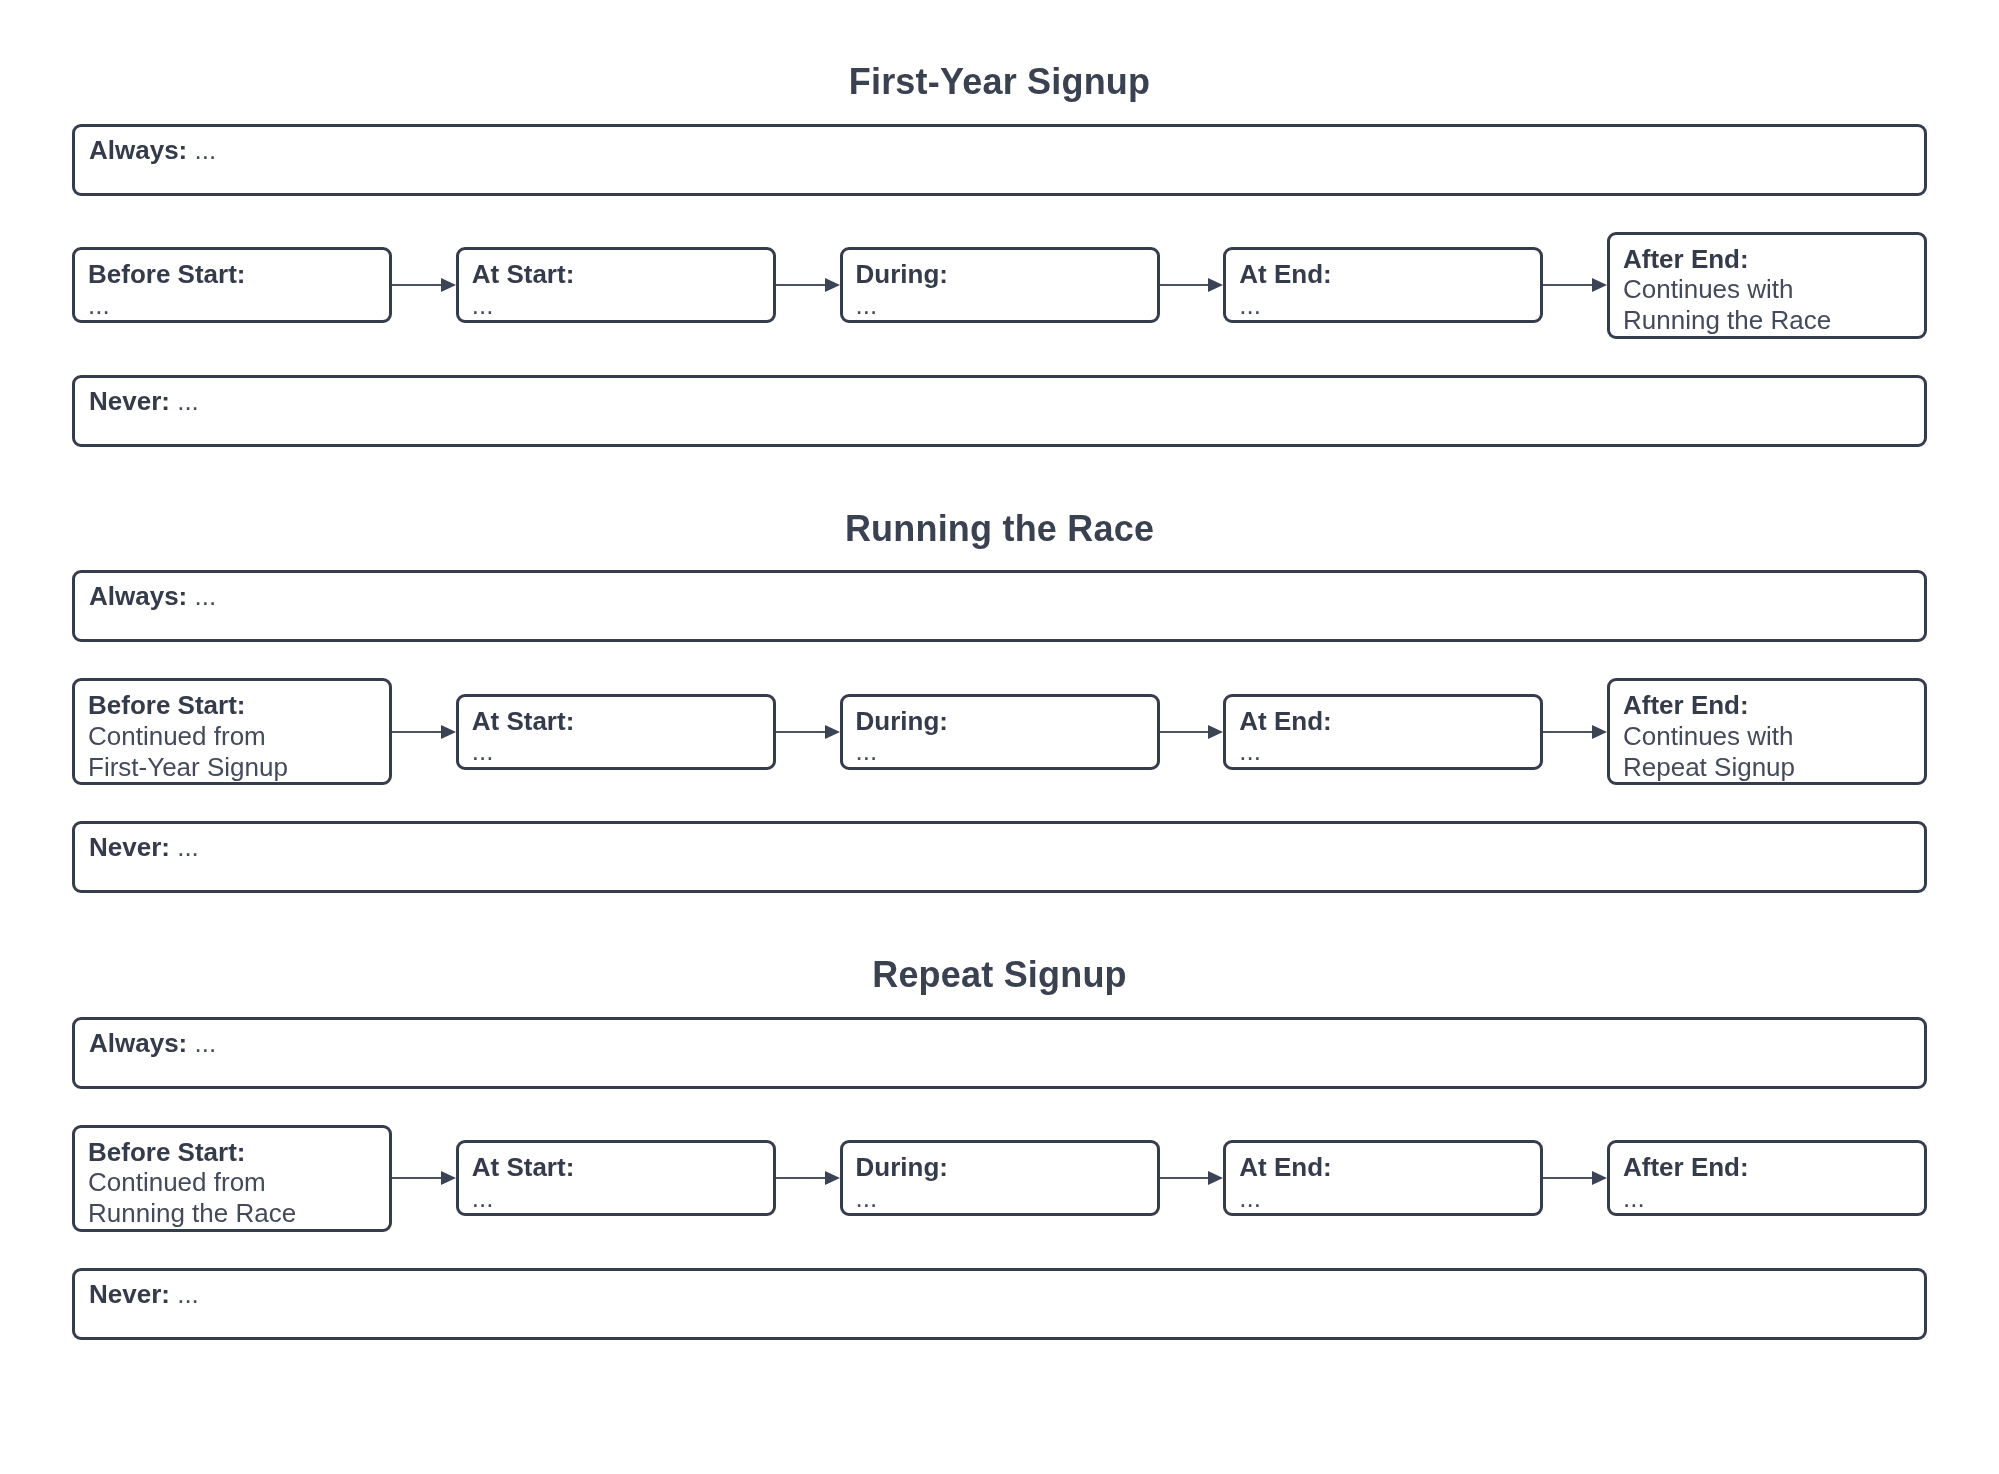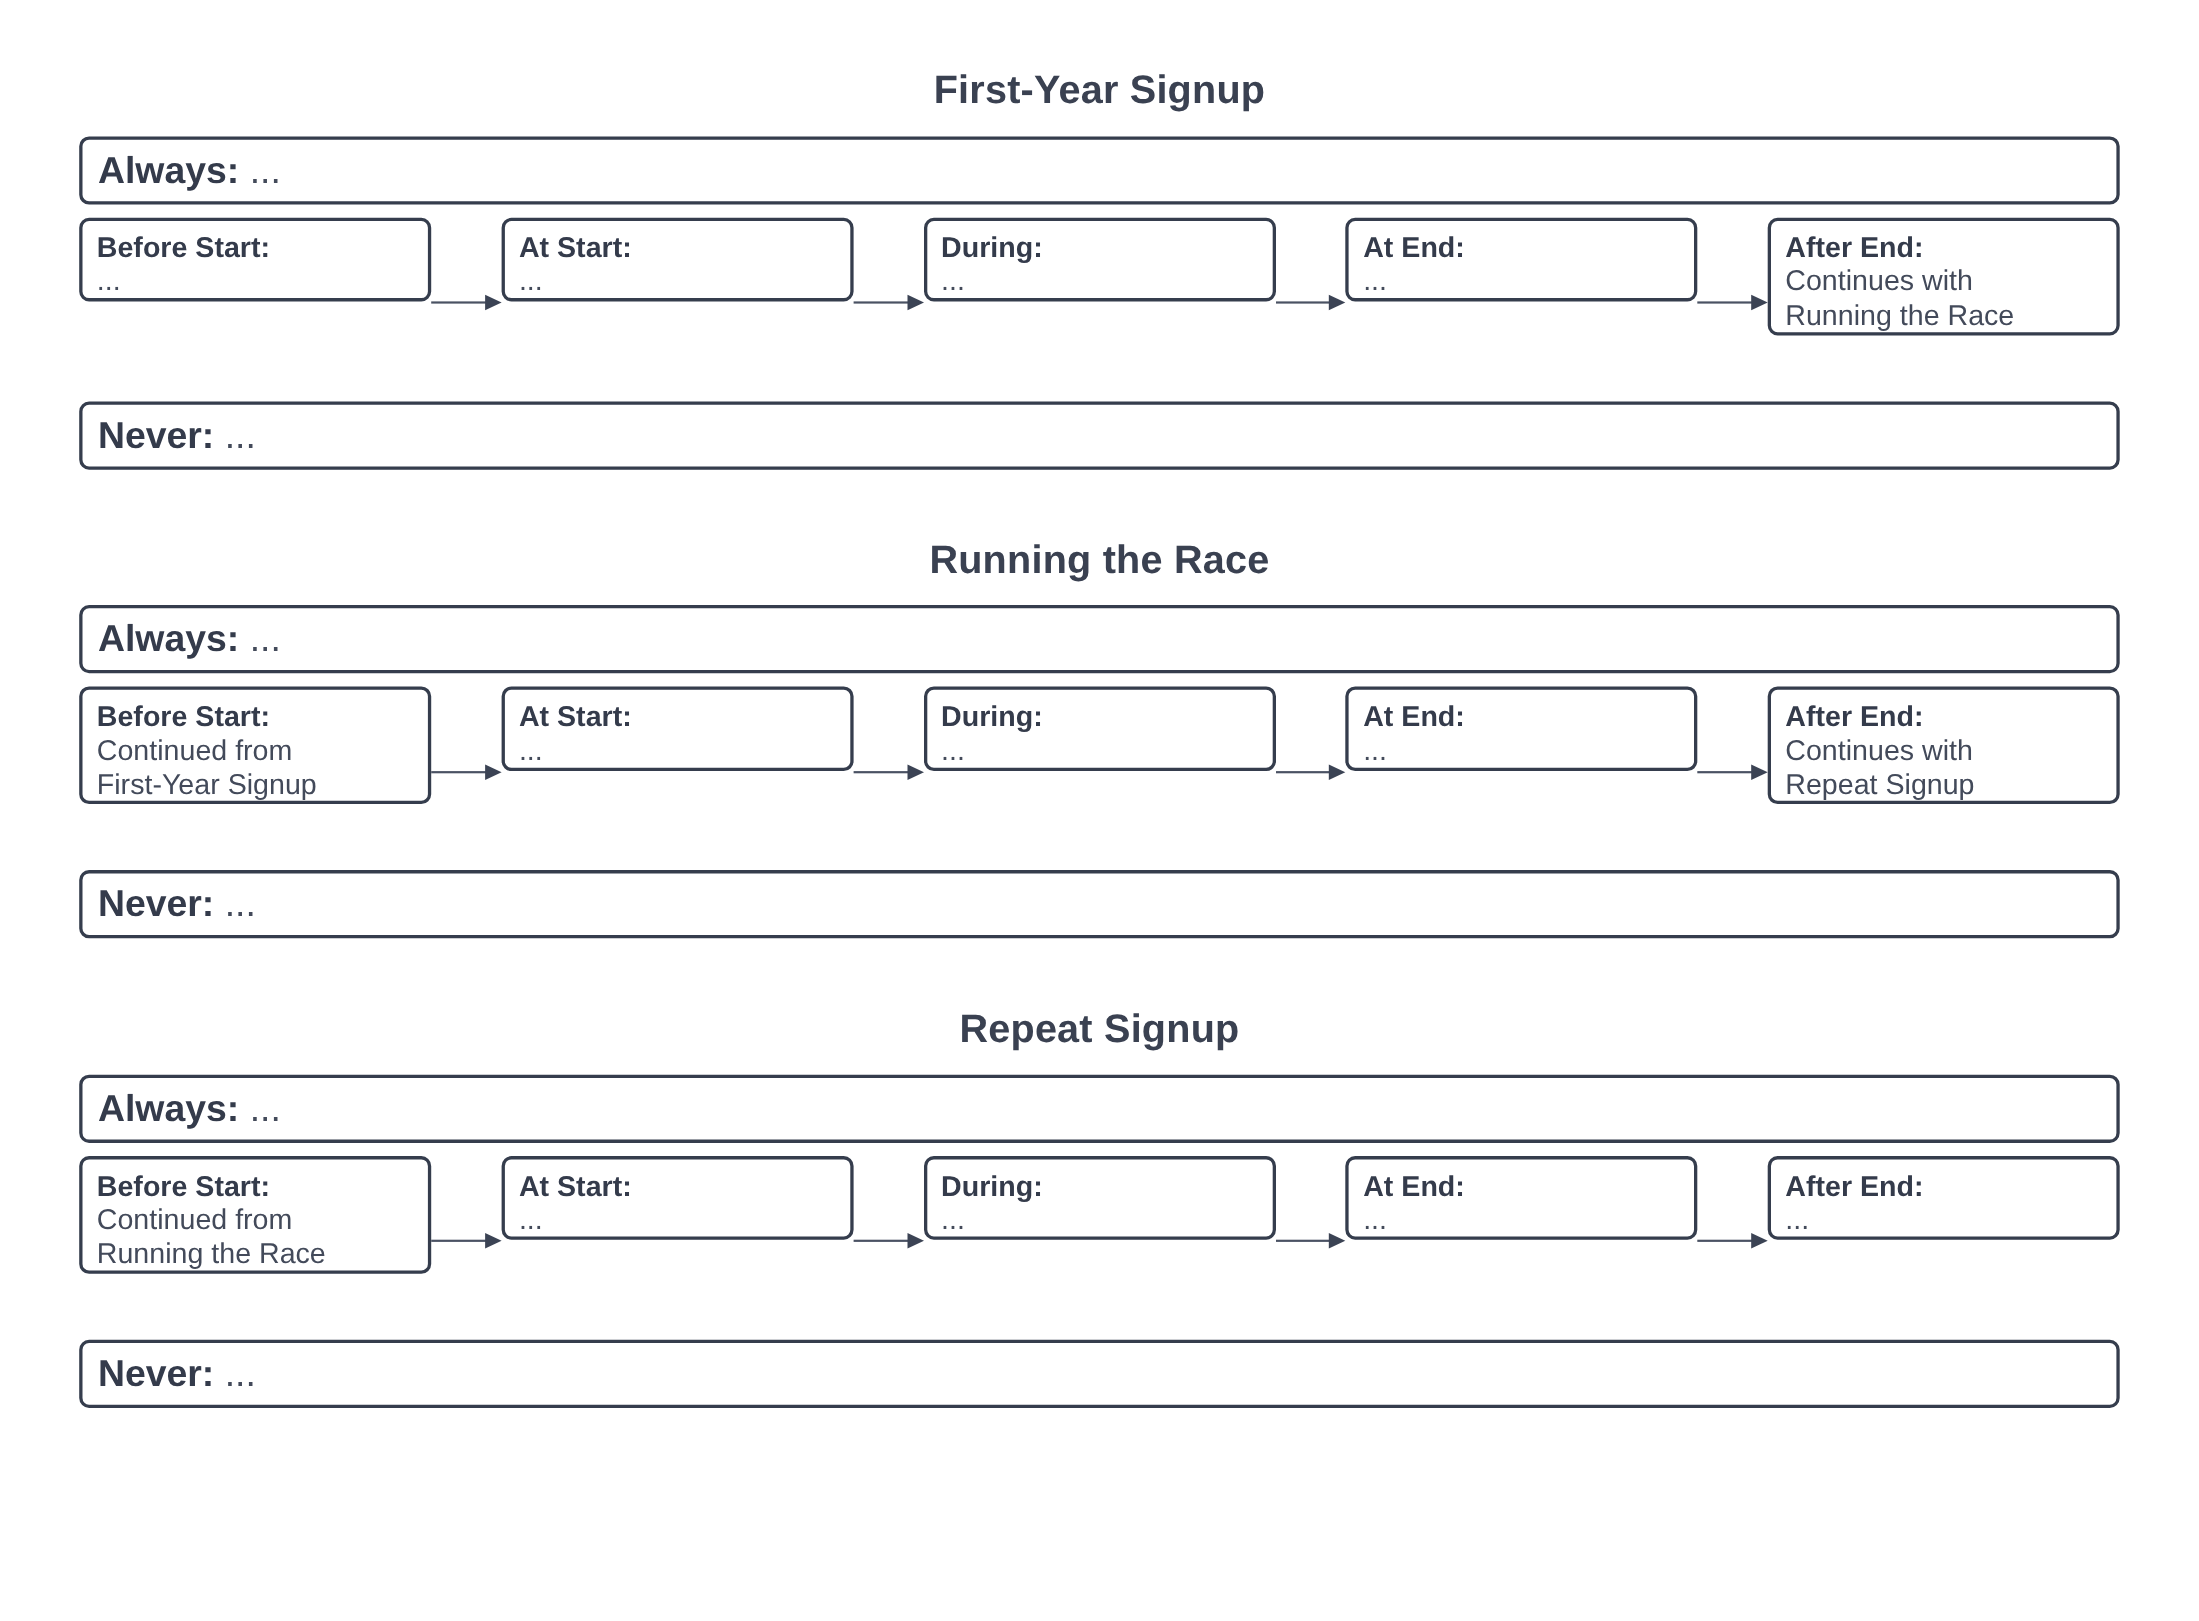--- a/index.html
+++ b/index.html
@@ -35,42 +35,42 @@
     color: #3a4151;
     letter-spacing: 0.2px;
     line-height: 1.1;
   }
 
   .band {
     margin: 0 56px;
     border: 3px solid #353d4d;
     border-radius: 9px;
     background: #ffffff;
-    height: 62px;
+    height: 72px;
     padding: 9px 14px 0 14px;
-    font-size: 34px;
+    font-size: 26px;
     line-height: 1.15;
     white-space: nowrap;
     overflow: hidden;
   }
 
   .band .lbl {
     font-weight: bold;
     color: #343b4b;
   }
   .band .val {
     font-weight: normal;
     color: #434a5a;
   }
 
   .stage-row {
     margin: 0 56px;
     display: flex;
     flex-direction: row;
-    align-items: flex-start;
+    align-items: center;
     justify-content: space-between;
     height: 155px;
   }
 
   .stage {
     width: 320px;
     flex: 0 0 320px;
     border: 3px solid #353d4d;
     border-radius: 9px;
     background: #ffffff;

